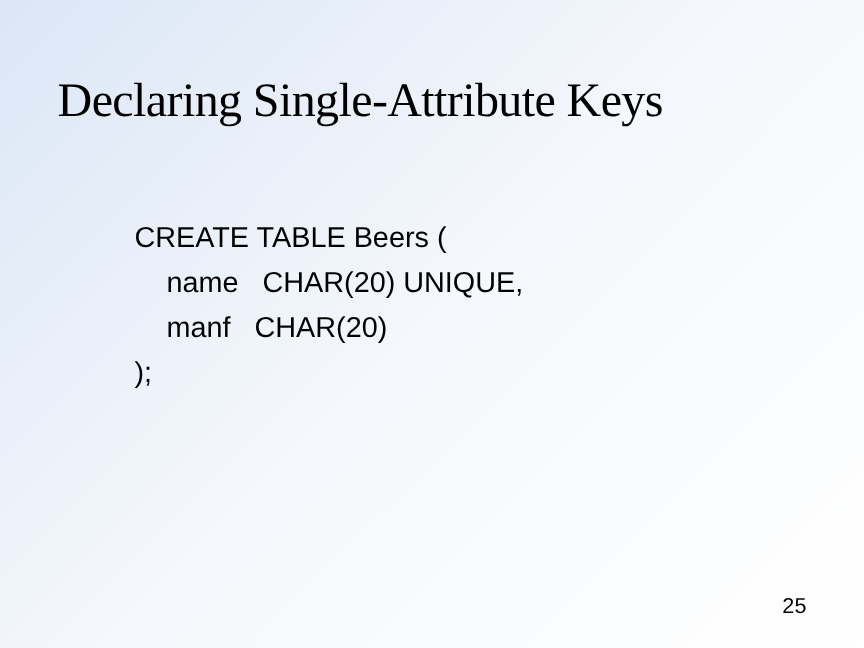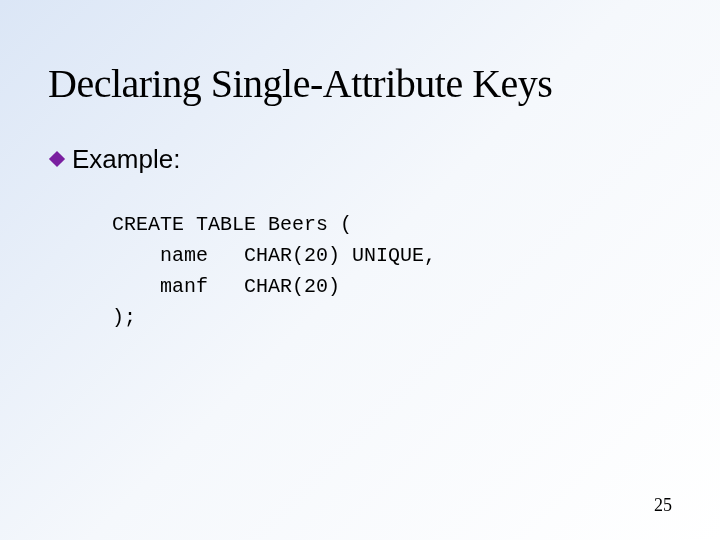--- a/index.html
+++ b/index.html
@@ -35,54 +35,46 @@
   .bullet {
     width: 18px;
     height: 18px;
     flex: 0 0 18px;
     margin-top: 7px;
     margin-right: 6px;
   }
   .bullet svg { display: block; }
   .bullet-text { flex: 1; }
   .code {
-    font-family: Liberation Mono, monospace;
-    font-size: 20px;
+    font-family: Liberation Sans, sans-serif;
+    font-size: 24px;
     line-height: 1.55;
     margin-top: 2px;
     white-space: pre;
     padding-left: 64px;
   }
   .pagenum {
     position: absolute;
     bottom: 24px;
     right: 48px;
-    font-family: Liberation Serif, serif;
+    font-family: Liberation Sans, sans-serif;
     font-size: 18px;
     color: #000;
   }
 </style>
 </head>
 <body>
 
 <div class="slide">
 
   <h1 class="title">Declaring Single-Attribute Keys</h1>
 
   <div class="content">
 
 
-    <div class="bullet-row">
-      <span class="bullet">
-        <svg viewBox="0 0 20 20" width="18" height="18">
-            <polygon points="10,1 19,10 10,19 1,10" fill="#7a1fa0"></polygon>
-          </svg>
-      </span>
-      <span class="bullet-text">Example:</span>
-    </div>
 
     <div class="code">
 <span>CREATE TABLE Beers (</span>
 <span>    name   CHAR(20) UNIQUE,</span>
 <span>    manf   CHAR(20)</span>
 <span>);</span>
     </div>
 
   </div>
 

